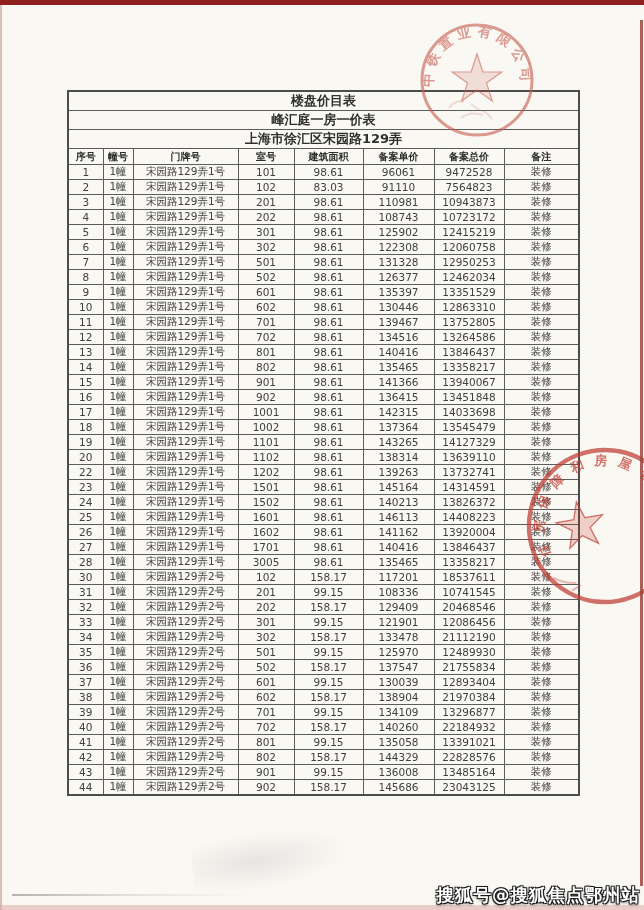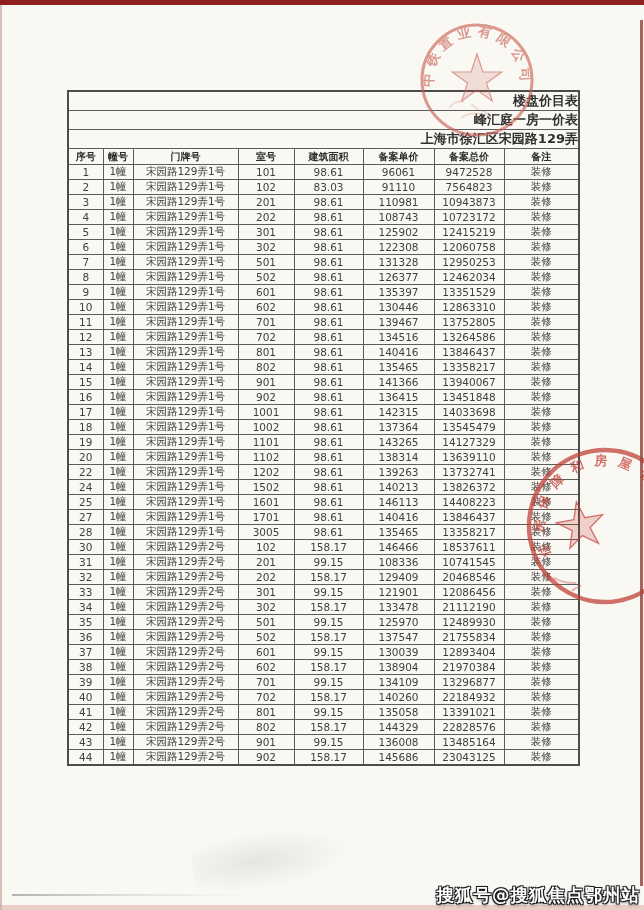--- a/index.html
+++ b/index.html
@@ -20,21 +20,21 @@
   
   .price-table{
     position:absolute;left:67px;top:90px;width:511px;z-index:3;
     border-collapse:collapse;table-layout:fixed;color:#3c3c3c;
     border:2px solid #4c4c4c;background:transparent;
   }
   .price-table td,.price-table th{
     border:1px solid #5c5c5c;text-align:center;vertical-align:middle;
     padding:0;overflow:hidden;white-space:nowrap;
   }
-  .title-row td{height:18px;font-size:13px;font-weight:700;color:#303030;text-align:right;}
+  .title-row td{height:18px;font-size:13px;font-weight:700;color:#303030;}
   #header-row th{height:15px;font-size:10px;font-weight:700;color:#2e2e2e;}
   #table-body tr{height:14.6px;}
   #table-body td{font-size:10.5px;color:#404040;}
   
   .stamp{position:absolute;pointer-events:none;}
   #stamp-company{left:410px;top:13px;z-index:6;opacity:.62;}
   #stamp-authority{left:520px;top:441px;z-index:6;opacity:.72;}
   
   .watermark{
     position:absolute;right:4px;bottom:3px;z-index:9;
@@ -293,40 +293,60 @@
           <td>22</td>
           <td>1幢</td>
           <td>宋园路129弄1号</td>
           <td>1202</td>
           <td>98.61</td>
           <td>139263</td>
           <td>13732741</td>
           <td>装修</td>
         </tr>
         <tr>
+          <td>23</td>
+          <td>1幢</td>
+          <td>宋园路129弄1号</td>
+          <td>1501</td>
+          <td>98.61</td>
+          <td>145164</td>
+          <td>14314591</td>
+          <td>装修</td>
+        </tr>
+        <tr>
           <td>24</td>
           <td>1幢</td>
           <td>宋园路129弄1号</td>
           <td>1502</td>
           <td>98.61</td>
           <td>140213</td>
           <td>13826372</td>
           <td>装修</td>
         </tr>
         <tr>
           <td>25</td>
           <td>1幢</td>
           <td>宋园路129弄1号</td>
           <td>1601</td>
           <td>98.61</td>
           <td>146113</td>
           <td>14408223</td>
           <td>装修</td>
         </tr>
         <tr>
+          <td>26</td>
+          <td>1幢</td>
+          <td>宋园路129弄1号</td>
+          <td>1602</td>
+          <td>98.61</td>
+          <td>141162</td>
+          <td>13920004</td>
+          <td>装修</td>
+        </tr>
+        <tr>
           <td>27</td>
           <td>1幢</td>
           <td>宋园路129弄1号</td>
           <td>1701</td>
           <td>98.61</td>
           <td>140416</td>
           <td>13846437</td>
           <td>装修</td>
         </tr>
         <tr>
@@ -338,21 +358,21 @@
           <td>135465</td>
           <td>13358217</td>
           <td>装修</td>
         </tr>
         <tr>
           <td>30</td>
           <td>1幢</td>
           <td>宋园路129弄2号</td>
           <td>102</td>
           <td>158.17</td>
-          <td>146466</td>
+          <td>117201</td>
           <td>18537611</td>
           <td>装修</td>
         </tr>
         <tr>
           <td>31</td>
           <td>1幢</td>
           <td>宋园路129弄2号</td>
           <td>201</td>
           <td>99.15</td>
           <td>108336</td>

